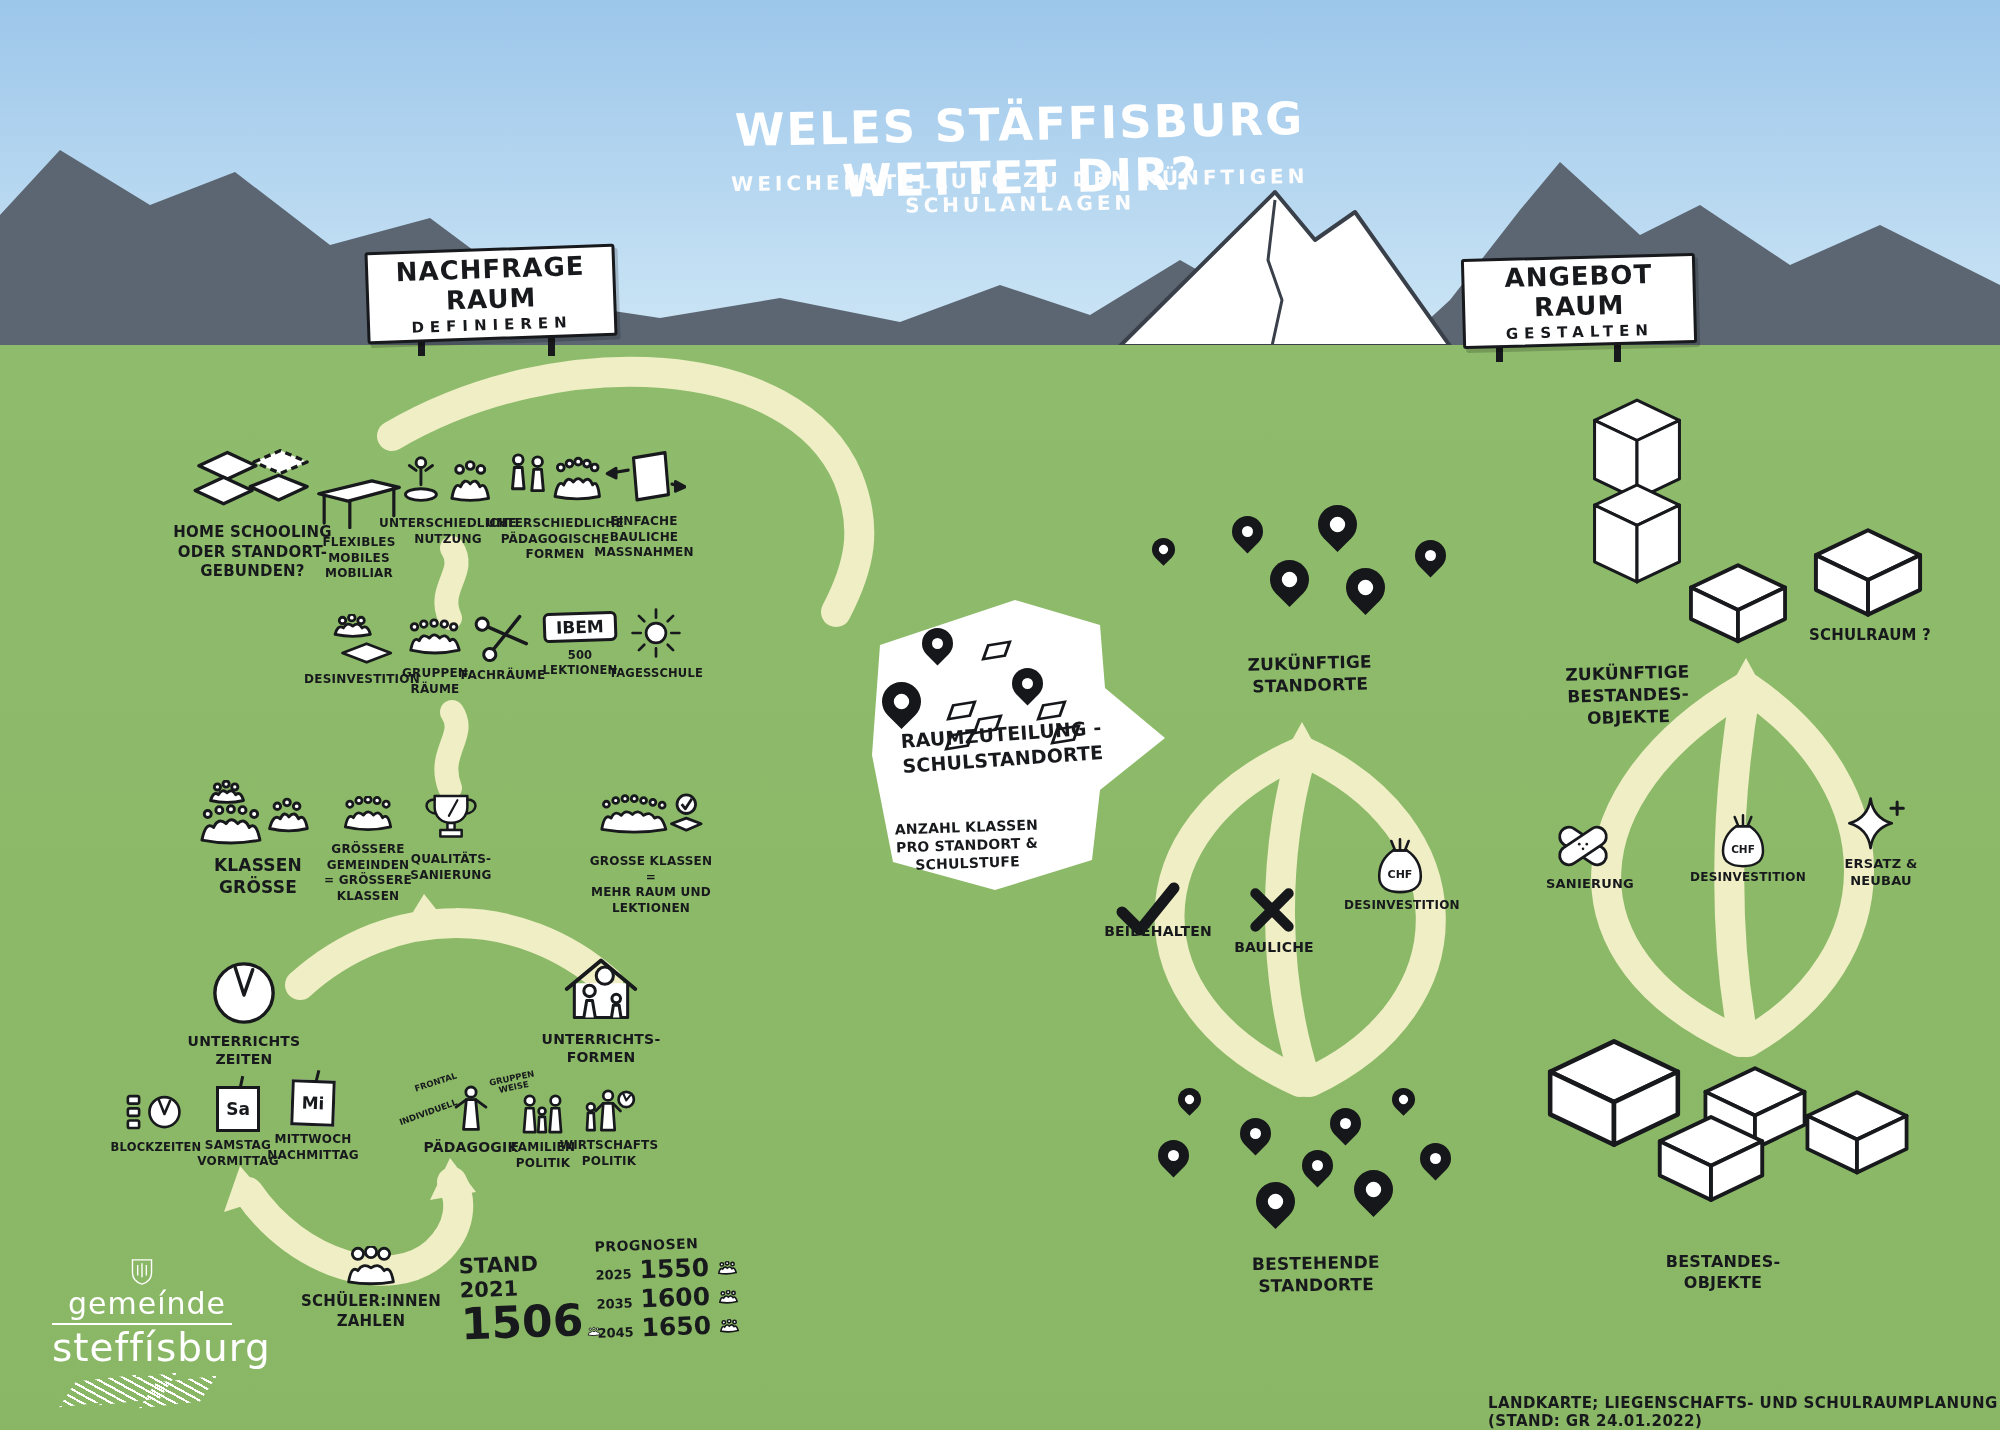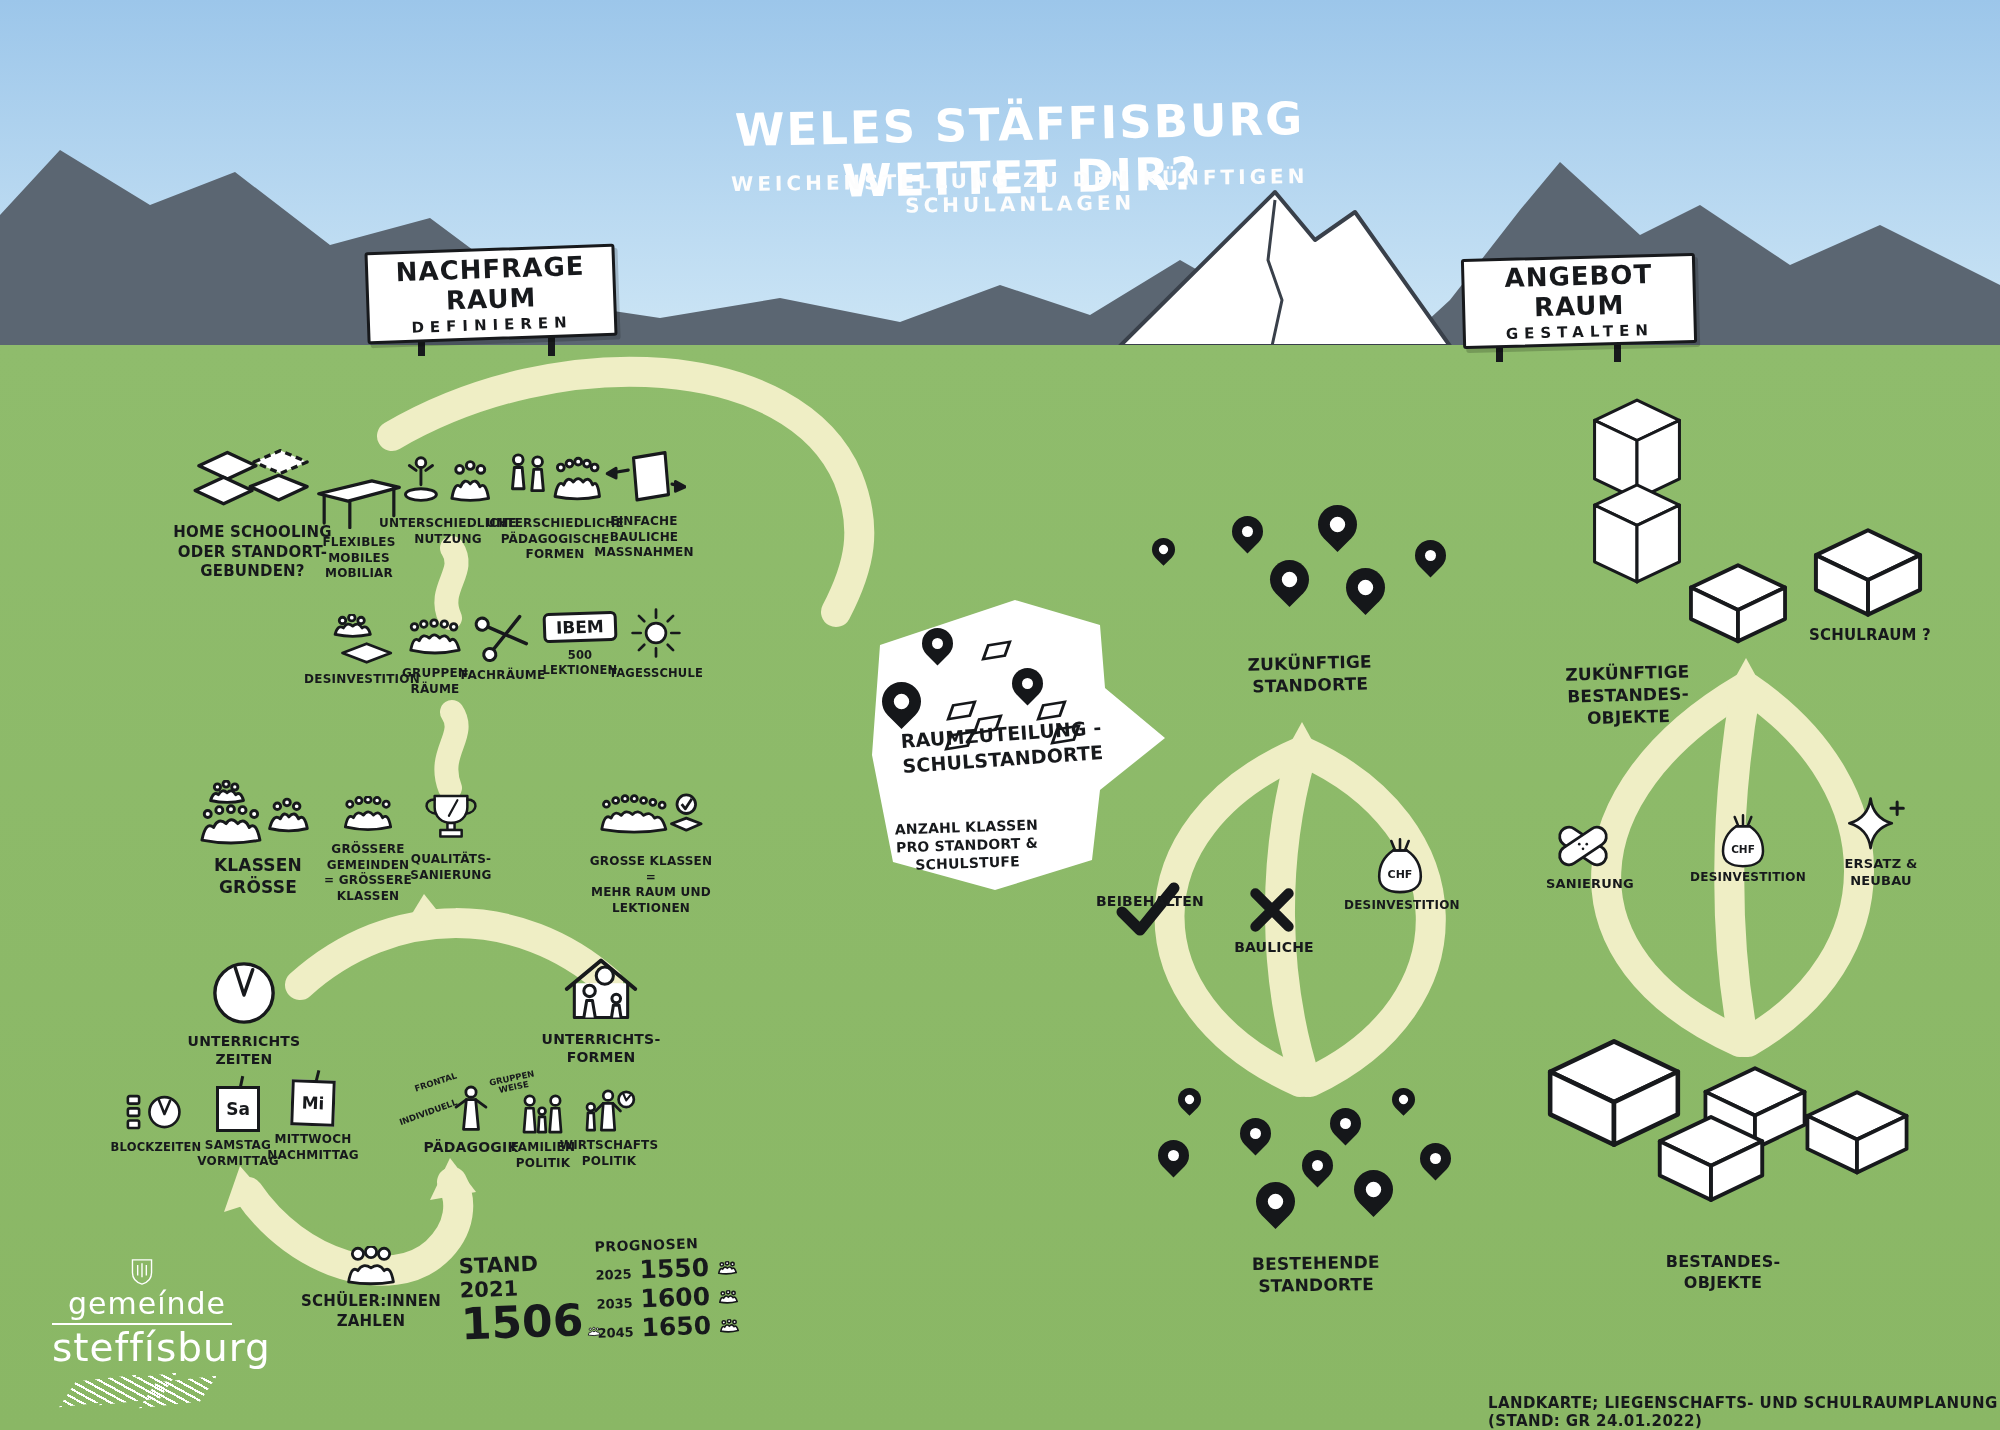--- a/index.html
+++ b/index.html
@@ -433,21 +433,21 @@
   <div class="pin l" style="left:1318px;top:505px"></div>
   <div class="pin l" style="left:1270px;top:560px"></div>
   <div class="pin l" style="left:1346px;top:568px"></div>
   <div class="pin m" style="left:1415px;top:540px"></div>
   <div class="abs lbl lg" style="left:1230px;top:652px;width:160px;text-align:center;transform:rotate(-1.5deg)">ZUKÜNFTIGE
 STANDORTE</div>
 
   <svg class="abs" style="left:1116px;top:880px" width="64" height="56" viewBox="0 0 64 56">
     <path d="M6 32 L24 50 L58 8" fill="none" stroke="#15171a" stroke-width="11" stroke-linecap="round" stroke-linejoin="round"></path>
   </svg>
-  <div class="abs lbl md" style="left:1096px;top:892px;width:116px;text-align:left">BEIBEHALTEN</div>
+  <div class="abs lbl md" style="left:1096px;top:922px;width:116px;text-align:right">BEIBEHALTEN</div>
   <svg class="abs" style="left:1248px;top:886px" width="48" height="48" viewBox="0 0 52 52">
     <path d="M8 8 L44 44 M44 8 L8 44" stroke="#15171a" stroke-width="11" stroke-linecap="round"></path>
   </svg>
   <div class="abs lbl md" style="left:1230px;top:938px;width:88px;text-align:center">BAULICHE</div>
   <div class="abs" style="left:1374px;top:838px;width:52px;height:58px">
     <svg width="52" height="58" viewBox="0 0 60 66" fill="#fff" stroke="#17191c" stroke-width="3" stroke-linecap="round">
       <path d="M22 14 C10 22 6 34 6 44 C6 58 18 62 30 62 C42 62 54 58 54 44 C54 34 50 22 38 14 Z"></path>
       <path d="M22 14 H38 M24 13 L20 3 M30 13 V1 M36 13 L40 3" fill="none"></path>
     </svg>
     <span style="position:absolute;left:0;right:0;top:30px;text-align:center;font-weight:bold;font-size:11px">CHF</span>

